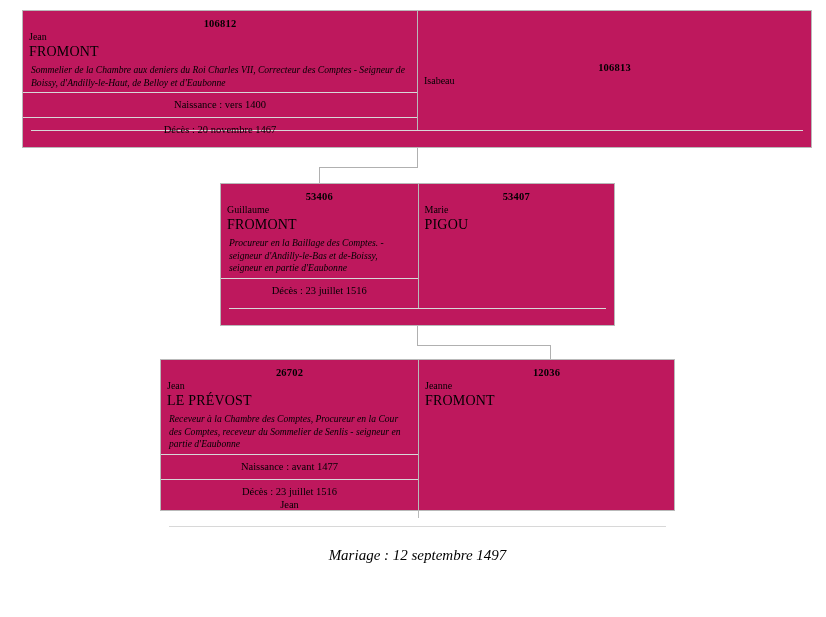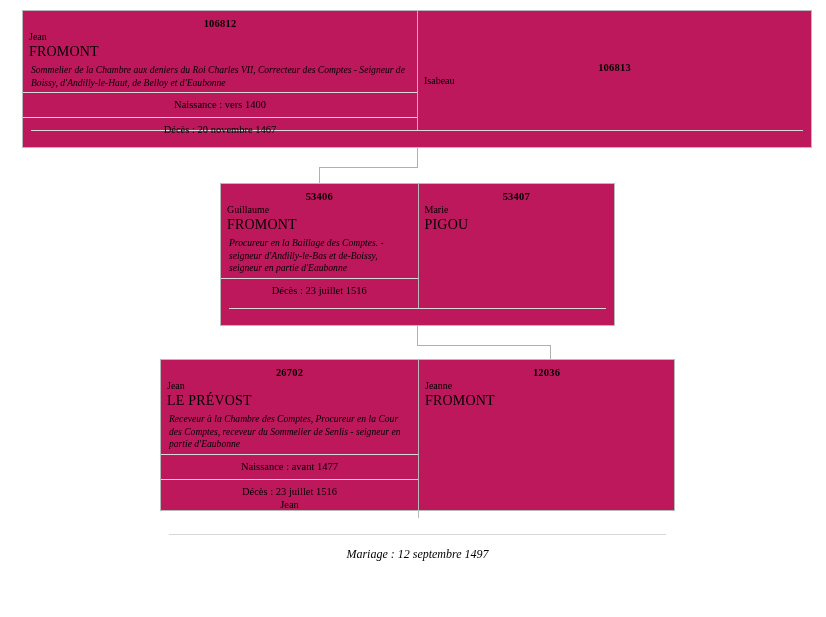--- a/index.html
+++ b/index.html
@@ -81,25 +81,25 @@
     padding: 5px 4px 5px 4px;
   }
   .fact-row .fact-extra {
     display: block;
   }
 
   
   .marriage-row {
     border-top: 1px solid #d8d8d8;
     text-align: center;
-    font-size: 12px;
+    font-size: 15px;
     font-style: italic;
     line-height: 1.3;
-    padding: 12px 4px 4px 4px;
-    margin: 16px 8px;
+    padding: 19px 4px 4px 4px;
+    margin: 8px 8px;
   }
   .bottom-rule {
     border-top: 1px solid #d8d8d8;
     margin: 0 8px;
     height: 0;
   }
 
   
   .connector {
     position: absolute;

